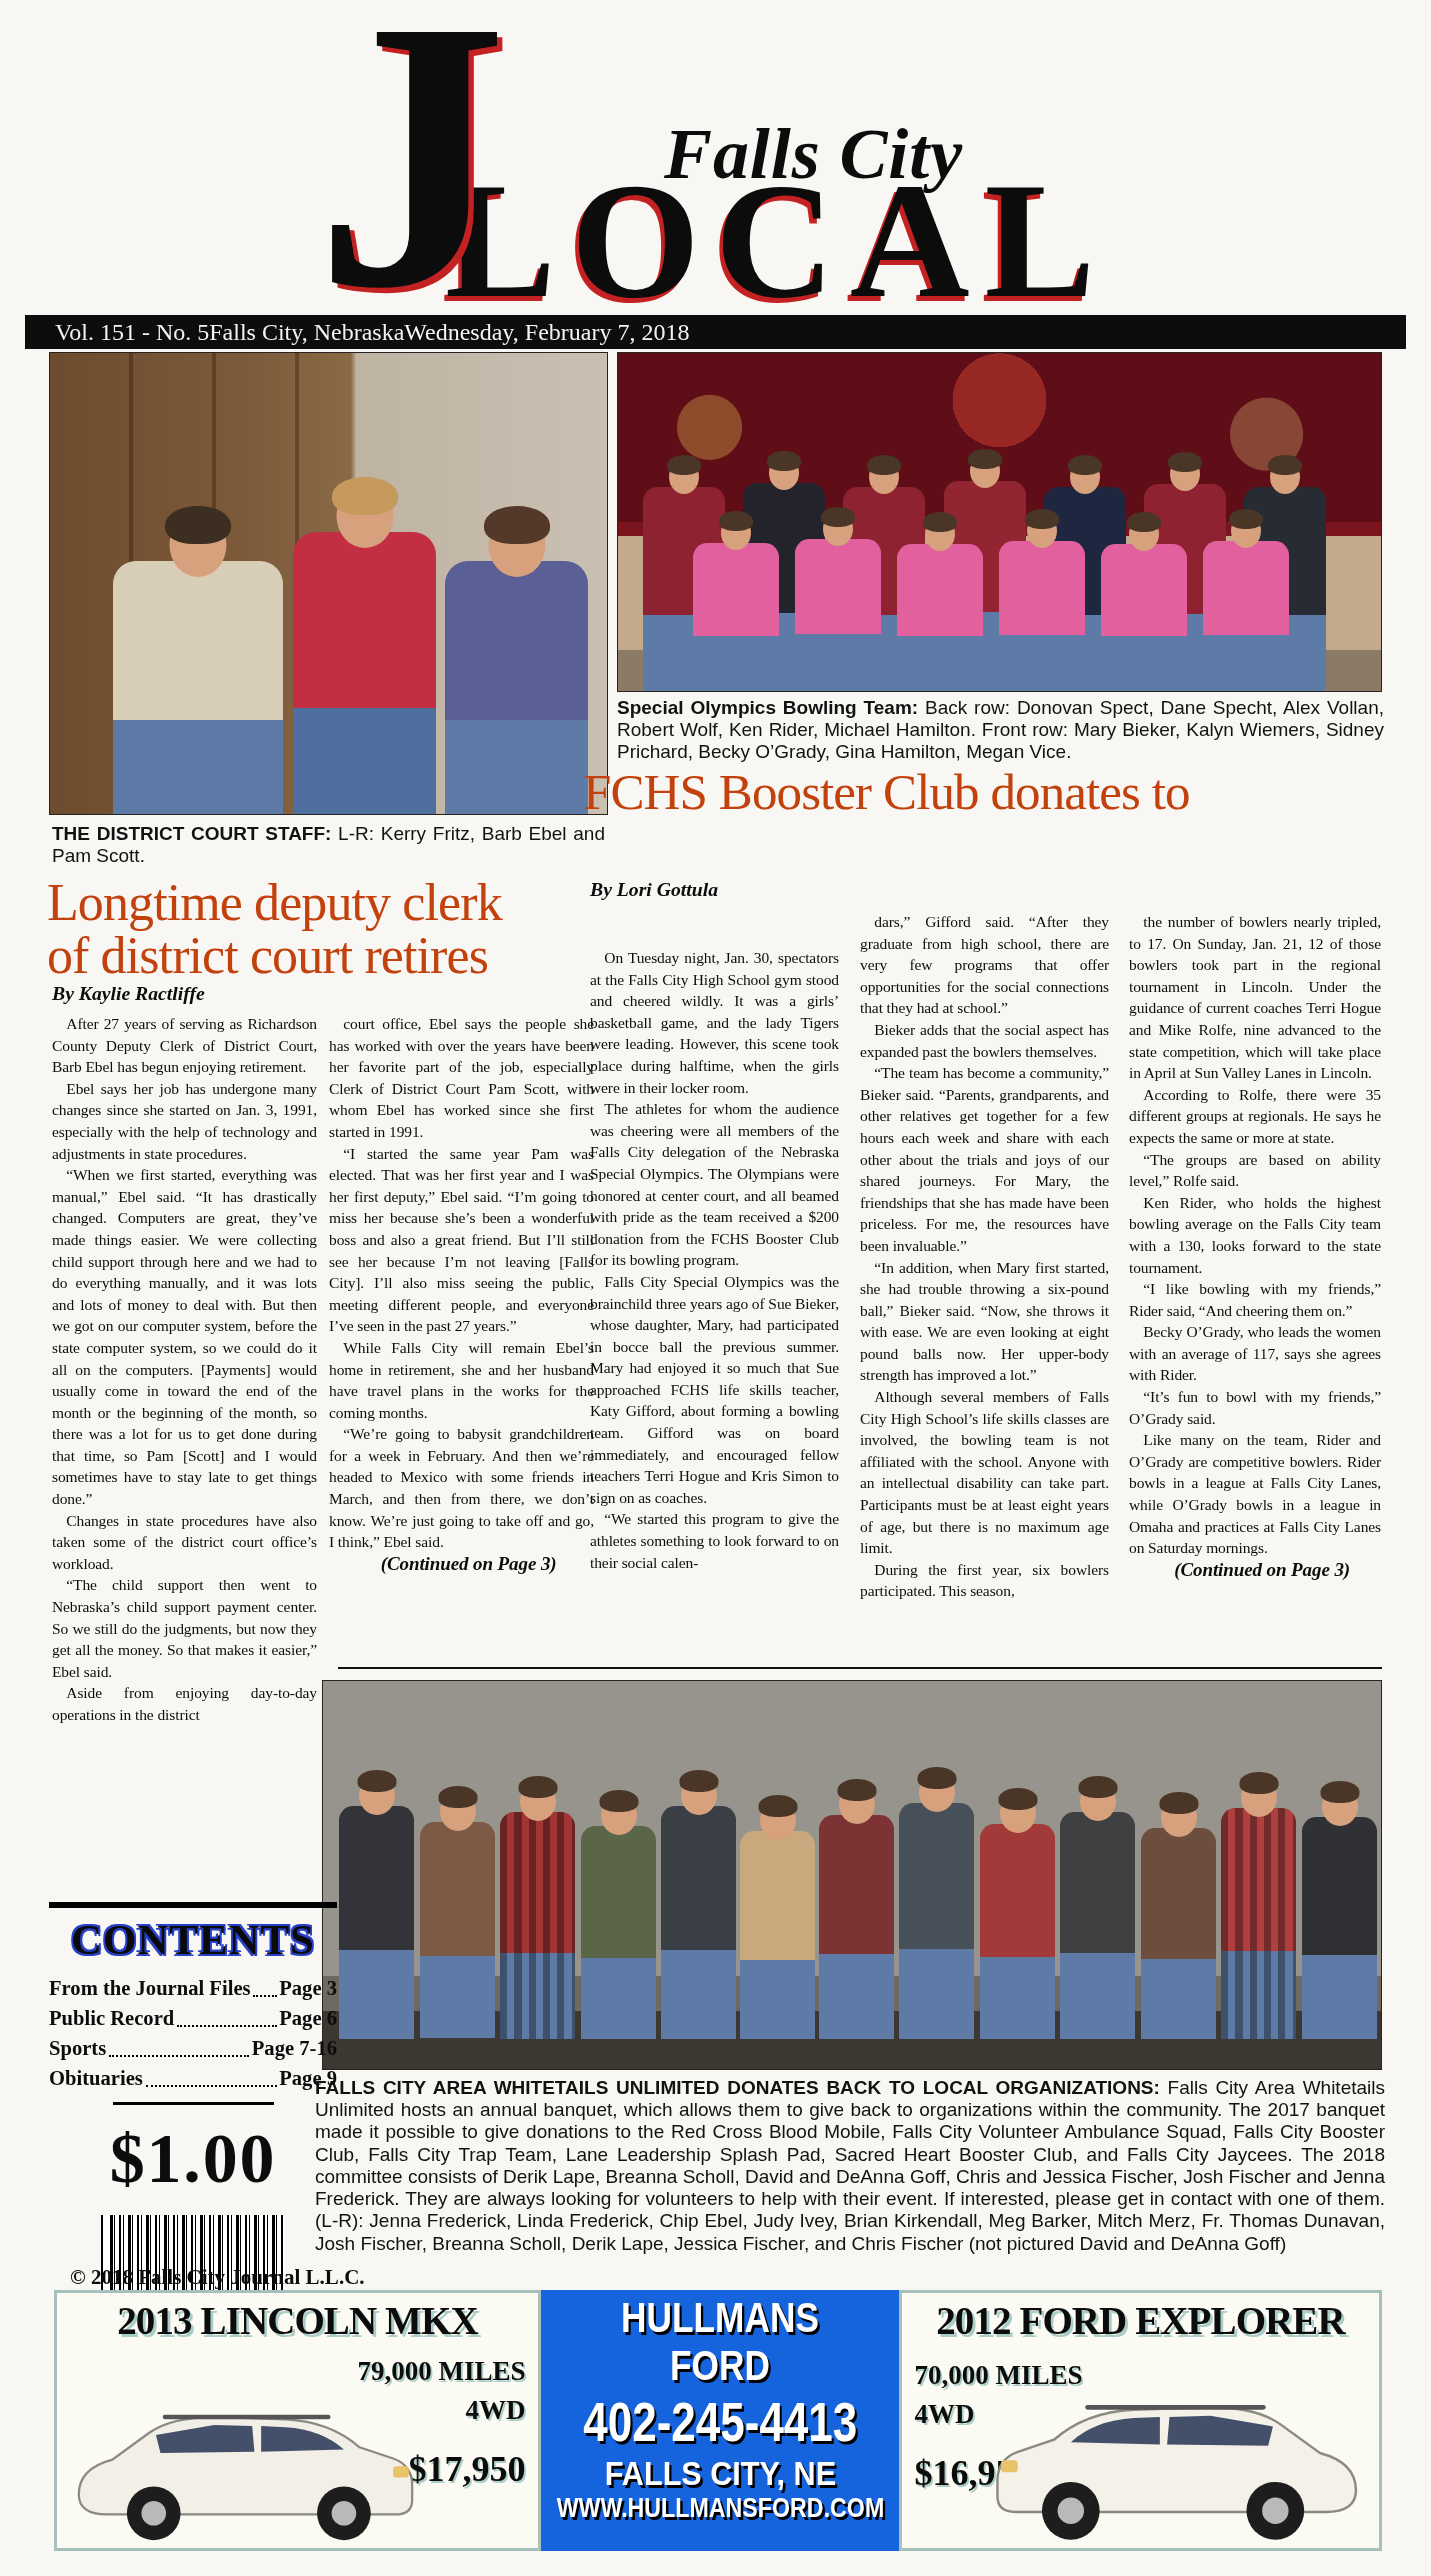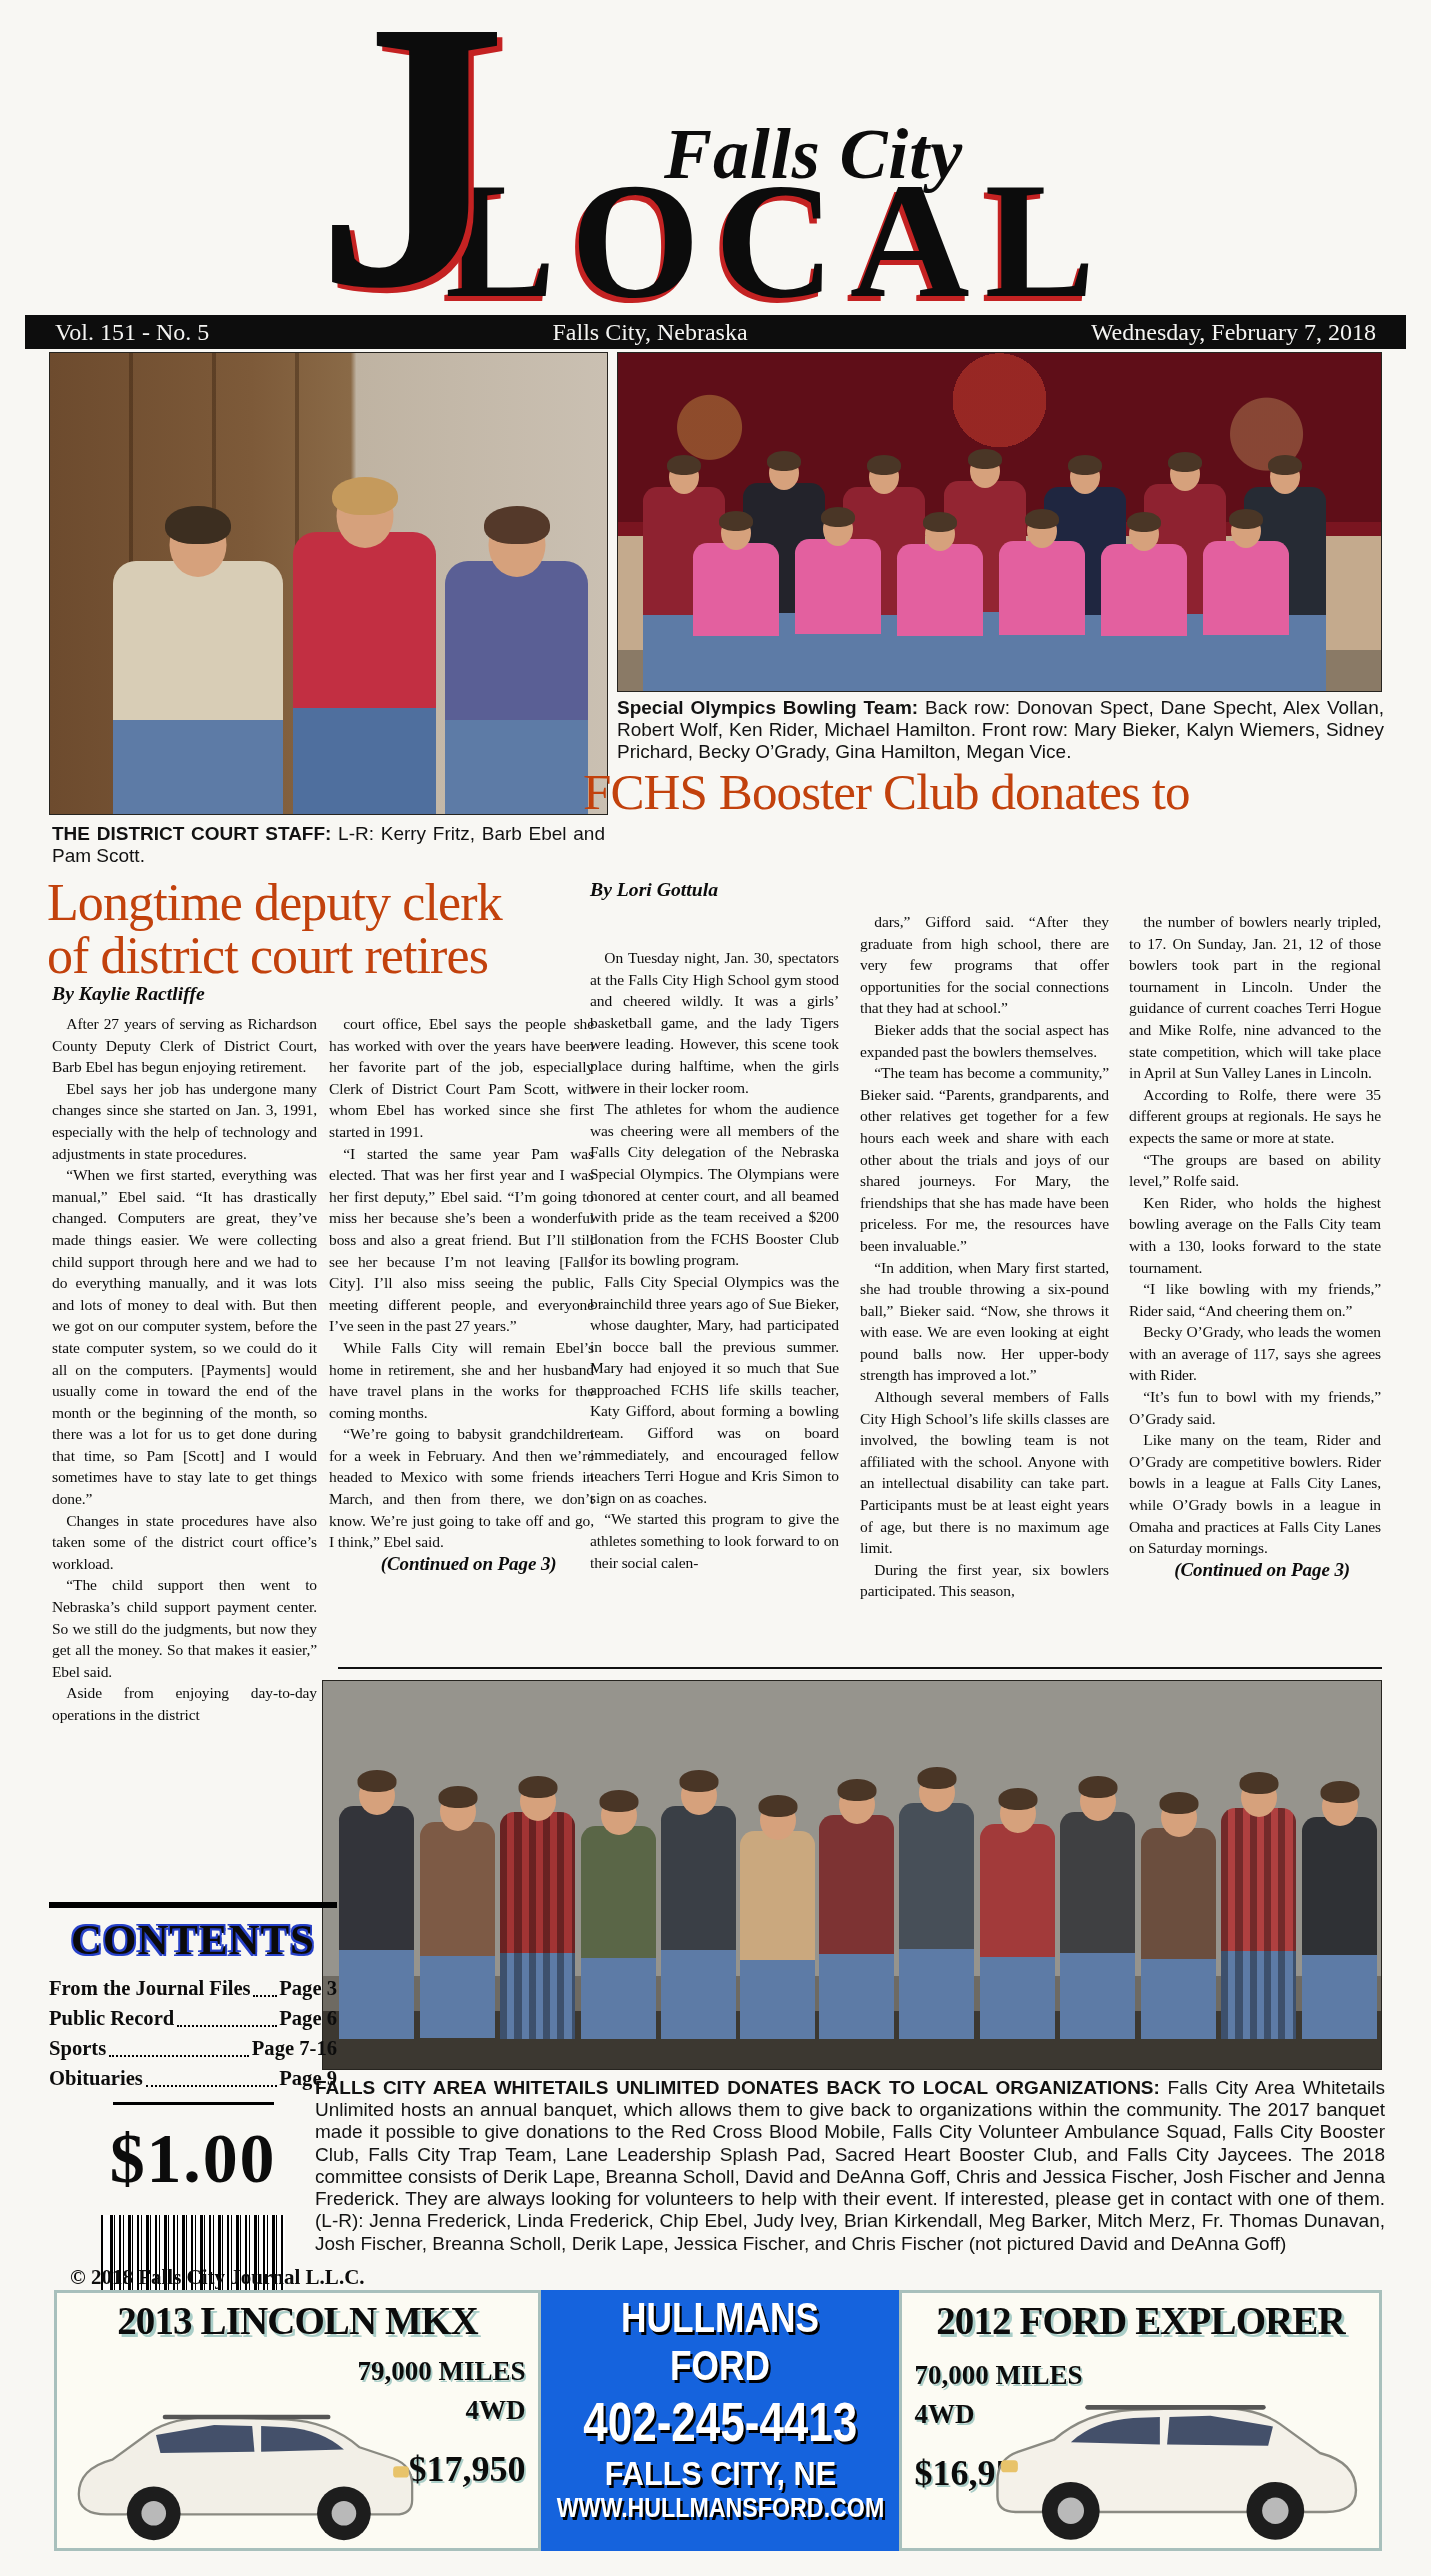--- a/index.html
+++ b/index.html
@@ -9,21 +9,21 @@
 
   
   #mast-j{left:315px;top:-38px;font-size:385px;line-height:1;font-weight:700;
           text-shadow:5.4px 5.4px 0 var(--masthead_red);z-index:3;}
   #mast-script{left:664px;top:113px;font-size:72px;font-style:italic;font-weight:700;letter-spacing:0.9px;}
   #mast-ournal{left:445px;top:157px;font-size:166px;line-height:1;font-weight:700;letter-spacing:15px;
                text-shadow:-3.6px 4.5px 0 var(--masthead_red);}
 
   
   #infobar{left:25px;top:315px;width:1381px;height:34px;background:var(--bar_black);color:#f4f4f2;
-           display:flex;justify-content:space-between;align-items:center;box-sizing:border-box;
+           display:flex;justify-content:flex-start;align-items:center;box-sizing:border-box;
            padding:0 30px;font-size:24px;z-index:2;}
 
   
   .photo{border:1.8px solid #26241f;overflow:hidden;box-sizing:border-box;}
   #photo-left{left:49px;top:352px;width:559px;height:463px;
      background:linear-gradient(90deg,#6d4b2e 0,#7d5a39 36%,#8a6a47 54%,#bfb3a2 55%,#cac0b2 100%);}
   #photo-left::before{content:"";position:absolute;inset:0;
      background:repeating-linear-gradient(90deg,transparent 0 79px,rgba(40,20,5,.35) 79px 83px);
      width:55%;}
   #photo-right{left:617px;top:352px;width:765px;height:340px;

